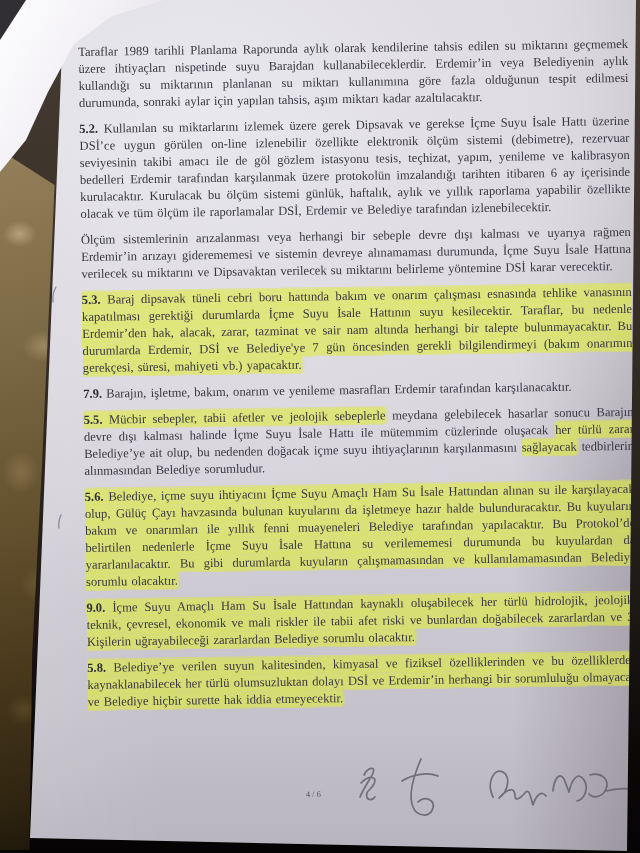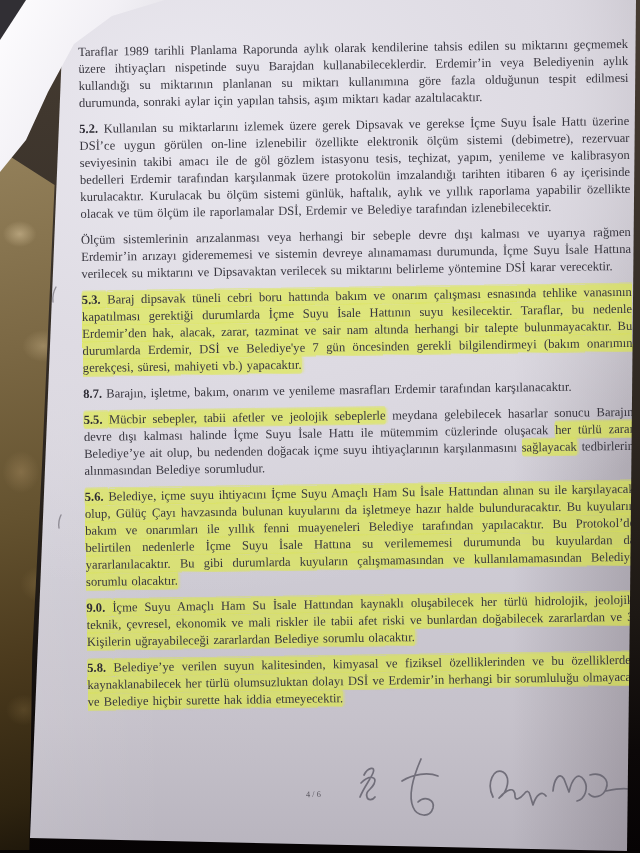--- a/index.html
+++ b/index.html
@@ -70,21 +70,21 @@
 <div class="scene">
 
   <div class="table-left"></div>
 
   <div class="paper">
     <div class="content">
       <p class="para"><span>Taraflar 1989 tarihli Planlama Raporunda aylık olarak kendilerine tahsis edilen su miktarını geçmemek üzere ihtiyaçları nispetinde suyu Barajdan kullanabileceklerdir. Erdemir’in veya Belediyenin aylık kullandığı su miktarının planlanan su miktarı kullanımına göre fazla olduğunun tespit edilmesi durumunda, sonraki aylar için yapılan tahsis, aşım miktarı kadar azaltılacaktır.</span></p>
       <p class="para"><b class="num">5.2. </b><span>Kullanılan su miktarlarını izlemek üzere gerek Dipsavak ve gerekse İçme Suyu İsale Hattı üzerine DSİ’ce uygun görülen on-line izlenebilir özellikte elektronik ölçüm sistemi (debimetre), rezervuar seviyesinin takibi amacı ile de göl gözlem istasyonu tesis, teçhizat, yapım, yenileme ve kalibrasyon bedelleri Erdemir tarafından karşılanmak üzere protokolün imzalandığı tarihten itibaren 6 ay içerisinde kurulacaktır. Kurulacak bu ölçüm sistemi günlük, haftalık, aylık ve yıllık raporlama yapabilir özellikte olacak ve tüm ölçüm ile raporlamalar DSİ, Erdemir ve Belediye tarafından izlenebilecektir.</span></p>
       <p class="para"><span>Ölçüm sistemlerinin arızalanması veya herhangi bir sebeple devre dışı kalması ve uyarıya rağmen Erdemir’in arızayı giderememesi ve sistemin devreye alınamaması durumunda, İçme Suyu İsale Hattına verilecek su miktarını ve Dipsavaktan verilecek su miktarını belirleme yöntemine DSİ karar verecektir.</span></p>
       <p class="para"><b class="num hl">5.3. </b><span class="hl">Baraj dipsavak tüneli cebri boru hattında bakım ve onarım çalışması esnasında tehlike vanasının kapatılması gerektiği durumlarda İçme Suyu İsale Hattının suyu kesilecektir. Taraflar, bu nedenle Erdemir’den hak, alacak, zarar, tazminat ve sair nam altında herhangi bir talepte bulunmayacaktır. Bu durumlarda Erdemir, DSİ ve Belediye'ye 7 gün öncesinden gerekli bilgilendirmeyi (bakım onarımın gerekçesi, süresi, mahiyeti vb.) yapacaktır.</span></p>
-      <p class="para"><b class="num">8.7. </b><span>Barajın, işletme, bakım, onarım ve yenileme masrafları Erdemir tarafından karşılanacaktır.</span></p>
+      <p class="para"><b class="num">7.9. </b><span>Barajın, işletme, bakım, onarım ve yenileme masrafları Erdemir tarafından karşılanacaktır.</span></p>
       <p class="para"><b class="num hl">5.5. </b><span class="hl">Mücbir sebepler, tabii afetler ve jeolojik sebeplerle</span><span> meydana gelebilecek hasarlar sonucu Barajın devre dışı kalması halinde İçme Suyu İsale Hattı ile mütemmim cüzlerinde oluşacak </span><span class="hl">her türlü zarar</span><span> Belediye’ye ait olup, bu nedenden doğacak içme suyu ihtiyaçlarının karşılanmasını </span><span class="hl">sağlayacak</span><span> tedbirlerin alınmasından Belediye sorumludur.</span></p>
       <p class="para"><b class="num hl">5.6. </b><span class="hl">Belediye, içme suyu ihtiyacını İçme Suyu Amaçlı Ham Su İsale Hattından alınan su ile karşılayacak olup, Gülüç Çayı havzasında bulunan kuyularını da işletmeye hazır halde bulunduracaktır. Bu kuyuların bakım ve onarımları ile yıllık fenni muayeneleri Belediye tarafından yapılacaktır. Bu Protokol’de belirtilen nedenlerle İçme Suyu İsale Hattına su verilememesi durumunda bu kuyulardan da yararlanılacaktır. Bu gibi durumlarda kuyuların çalışmamasından ve kullanılamamasından Belediye sorumlu olacaktır.</span></p>
       <p class="para"><b class="num hl">9.0. </b><span class="hl">İçme Suyu Amaçlı Ham Su İsale Hattından kaynaklı oluşabilecek her türlü hidrolojik, jeolojik, teknik, çevresel, ekonomik ve mali riskler ile tabii afet riski ve bunlardan doğabilecek zararlardan ve 3. Kişilerin uğrayabileceği zararlardan Belediye sorumlu olacaktır.</span></p>
       <p class="para"><b class="num hl">5.8. </b><span class="hl">Belediye’ye verilen suyun kalitesinden, kimyasal ve fiziksel özelliklerinden ve bu özelliklerden kaynaklanabilecek her türlü olumsuzluktan dolayı DSİ ve Erdemir’in herhangi bir sorumluluğu olmayacak ve Belediye hiçbir surette hak iddia etmeyecektir.</span></p>
     </div>
 
     <span class="pagenum">4/6</span>
 
     <svg class="signatures" width="340" height="95" viewBox="0 0 340 95">
       <path d="M64,30 c4,-8 12,-9 9,-2 c-3,7 -9,14 -13,24 m1,-14 c8,-8 17,-7 13,1 c-3,6 -9,7 -7,13 c1,4 6,3 8,0"></path>

